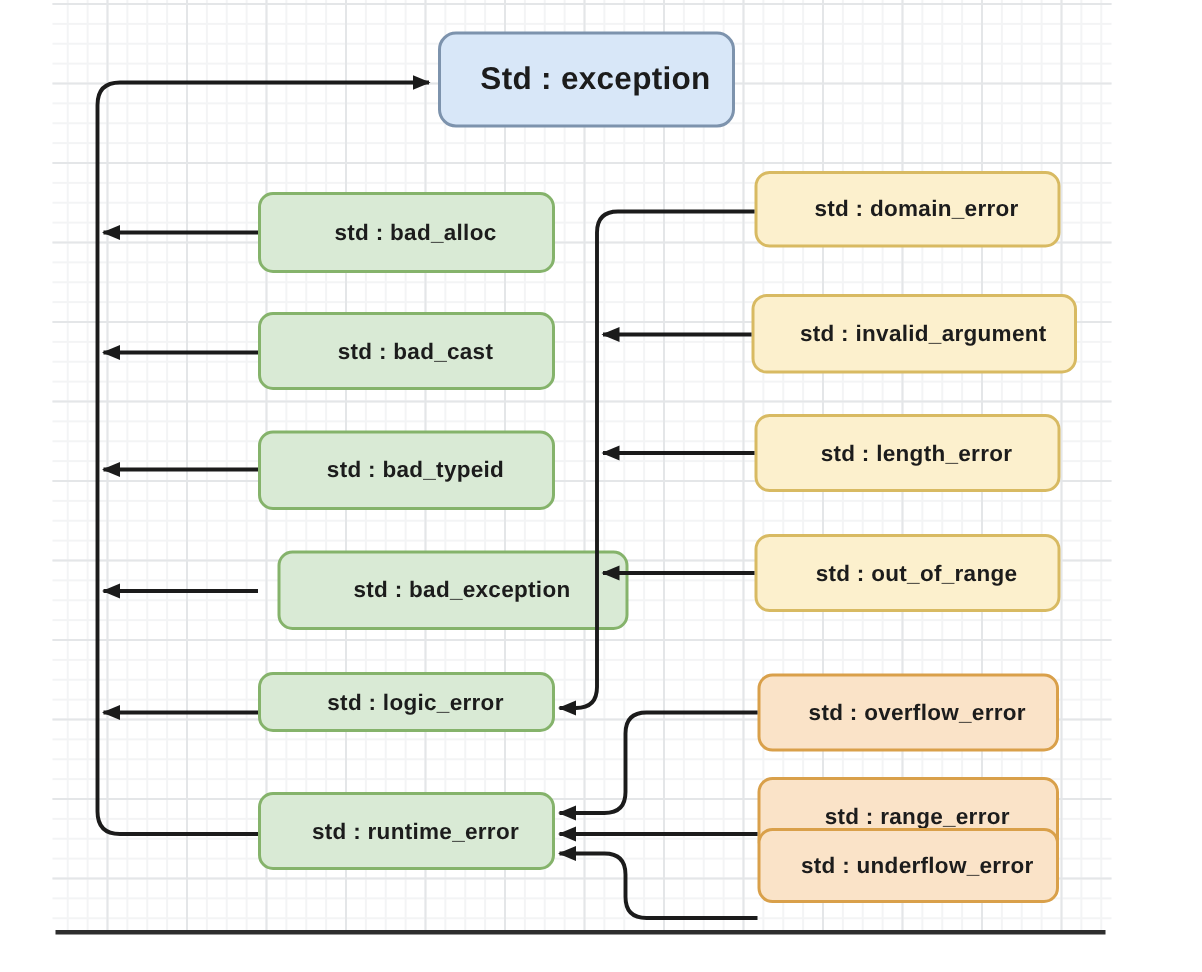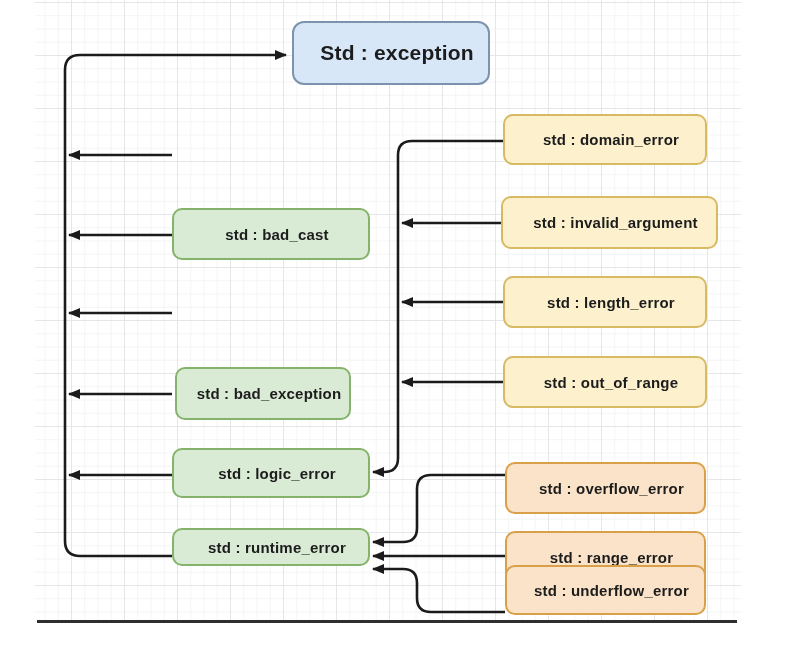--- a/index.html
+++ b/index.html
@@ -22,40 +22,42 @@
   .node{
     position:absolute;display:flex;align-items:center;justify-content:center;
     border-radius:10px;border:2px solid;box-sizing:border-box;
     font-weight:bold;font-size:15px;color:#1c1c1c;letter-spacing:.2px;
     white-space:nowrap;z-index:2;padding-left:12px;
   }
   .node.root{font-size:21px;border-radius:12px;}
   .blue  {background:#d8e7f8;border-color:#7d93ad;}
   .green {background:#d9ead5;border-color:#85b36b;}
   .yellow{background:#fcf0cd;border-color:#d8ba62;}
-  .orange{background:#fae3c8;border-color:#d9a04a;margin-top:13px;}
+  .orange{background:#fae3c8;border-color:#d9a04a;}
   svg.wires{position:absolute;left:0;top:0;z-index:3;pointer-events:none;}
   .bottom-edge{
     position:absolute;left:37px;top:620px;width:700px;height:3px;
     background:#2e2e2e;z-index:5;
   }
 </style>
 </head>
 <body>
 
 <div class="screen">
 
   <div class="canvas">
 
     <div class="node root blue" style="left:257px;top:21px;width:198px;height:64px">Std : exception</div>
 
+    <div class="node green" style="left:137px;top:128px;width:198px;height:54px">std : bad_alloc</div>
     <div class="node green" style="left:137px;top:208px;width:198px;height:52px">std : bad_cast</div>
-    <div class="node green" style="left:140px;top:367px;width:176px;height:53px">std : bad_exception</div>
-    <div class="node green" style="left:137px;top:448px;width:198px;height:50px">std : logic_error</div>
-    <div class="node green" style="left:137px;top:528px;width:198px;height:38px">std : runtime_error</div>
+    <div class="node green" style="left:137px;top:287px;width:198px;height:53px">std : bad_typeid</div>
+    <div class="node green" style="left:150px;top:367px;width:234px;height:53px">std : bad_exception</div>
+    <div class="node green" style="left:137px;top:448px;width:198px;height:40px">std : logic_error</div>
+    <div class="node green" style="left:137px;top:528px;width:198px;height:52px">std : runtime_error</div>
 
     <div class="node yellow" style="left:468px;top:114px;width:204px;height:51px">std : domain_error</div>
     <div class="node yellow" style="left:466px;top:196px;width:217px;height:53px">std : invalid_argument</div>
     <div class="node yellow" style="left:468px;top:276px;width:204px;height:52px">std : length_error</div>
     <div class="node yellow" style="left:468px;top:356px;width:204px;height:52px">std : out_of_range</div>
 
     <div class="node orange" style="left:470px;top:449px;width:201px;height:52px">std : overflow_error</div>
     <div class="node orange" style="left:470px;top:518px;width:201px;height:52px">std : range_error</div>
     <div class="node orange" style="left:470px;top:552px;width:201px;height:50px">std : underflow_error</div>
   </div>

